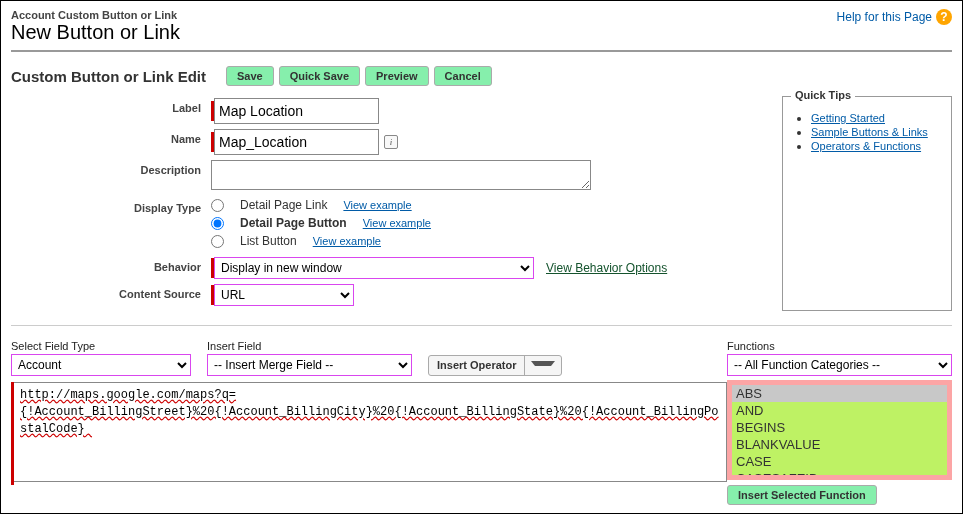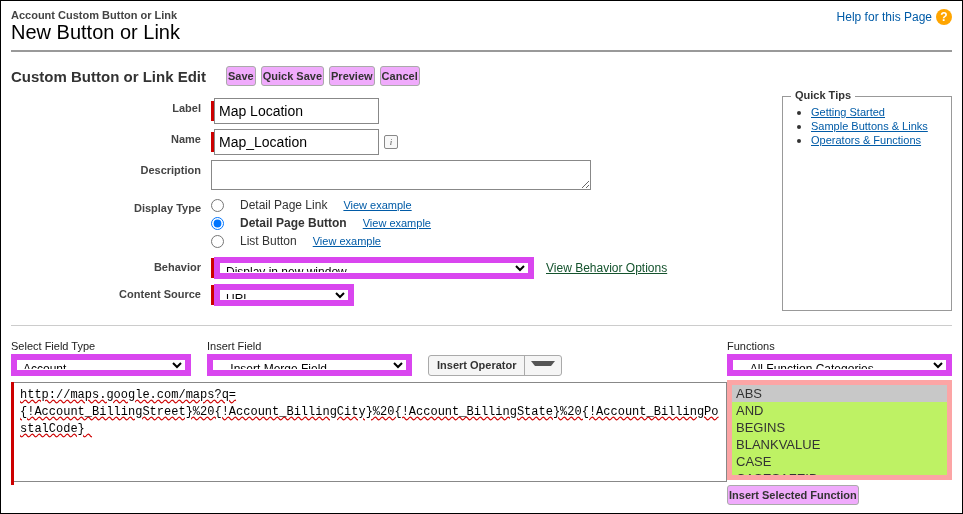--- a/index.html
+++ b/index.html
@@ -8,37 +8,37 @@
 .header-row { display: flex; justify-content: space-between; align-items: flex-start; }
 .header-left { }
 .breadcrumb { font-size: 11px; color: #444; font-weight: bold; }
 .page-title { font-size: 20px; font-weight: normal; color: #000; margin-top: 0; }
 .help-link { color: #015BA7; font-size: 12px; text-decoration: none; display: flex; align-items: center; gap: 4px; }
 .help-icon { display: inline-flex; width: 16px; height: 16px; background: #FFA500; border-radius: 50%; color: #fff; font-weight: bold; font-size: 12px; align-items: center; justify-content: center; }
 hr.sep { border: none; border-top: 2px solid #999; margin: 6px 0 14px 0; }
 .section-row { display: flex; align-items: center; gap: 20px; margin-bottom: 12px; }
 .section-title { font-size: 15px; font-weight: bold; }
 .btn-row { display: flex; gap: 5px; }
-button.sf-btn { background: #f0abfc; border: 1px solid #aaa; border-radius: 3px; padding: 3px 1px; font-size: 11px; cursor: pointer; font-weight: bold; color: #333; }
+button.sf-btn { background: #86efac; border: 1px solid #aaa; border-radius: 3px; padding: 3px 10px; font-size: 11px; cursor: pointer; font-weight: bold; color: #333; }
 .form-row { display: flex; align-items: flex-start; margin-bottom: 5px; }
 .form-label { width: 200px; text-align: right; padding-right: 10px; font-size: 11px; color: #444; padding-top: 4px; font-weight: bold;}
 .form-field { flex: 1; }
 .req-bar { display: inline-block; width: 3px; height: 20px; background: #c00; vertical-align: middle; margin-right: 0; }
 .input-wrap { display: flex; align-items: center; }
 input.text-in { border: 1px solid #888; padding: 2px 4px; font-size: 14px; height: 26px; }
 .info-icon { display: inline-flex; width: 14px; height: 14px; border: 1px solid #888; border-radius: 2px; align-items: center; justify-content: center; font-size: 9px; color: #555; margin-left: 5px; font-style: italic; font-family: Georgia, serif; background: #f8f8f8;}
 textarea.desc { border: 1px solid #888; width: 380px; height: 30px; resize: both; font-size: 12px; padding: 2px 4px;}
 .radio-row { display: flex; align-items: center; gap: 16px; margin-bottom: 4px; font-size: 12px; }
 input[type=radio] { margin: 0; }
 .view-example { color: #015BA7; text-decoration: underline; font-size: 11px; }
-select.sf-select { border: 6px solid #d946ef; padding: 1px 2px; font-size: 12px; height: 22px; background: #fff;}
+select.sf-select { border: 1px solid #d946ef; padding: 1px 2px; font-size: 12px; height: 22px; background: #fff;}
 .behavior-link { color: #14532d; text-decoration: underline; font-size: 12px; margin-left: 12px;}
 .quick-tips { float: right; width: 170px; border: 1px solid #999; padding: 8px 10px 10px 10px; position: relative; margin-top: -2px;}
 .quick-tips legend, .qt-title { position: absolute; top: -8px; left: 8px; background: #fff; padding: 0 4px; font-size: 11px; font-weight: bold; }
-.quick-tips ul { list-style: disc; padding-left: 18px; margin-top: 0; }
+.quick-tips ul { list-style: disc; padding-left: 18px; margin-top: 6px; }
 .quick-tips a { color: #015BA7; font-size: 11px; }
 .top-form-area { display: flex; gap: 10px; }
 .top-form-left { flex: 1; }
 hr.thin { border: none; border-top: 1px solid #ccc; margin: 14px 0; }
 .formula-area { display: flex; gap: 0; }
 .fa-left { flex: 1; }
 .fa-controls { display: flex; gap: 16px; align-items: flex-end; margin-bottom: 6px; }
 .fa-col { display: flex; flex-direction: column; }
 .fa-label { font-size: 11px; color: #222; margin-bottom: 2px; }
 .formula-box { position: relative; }

